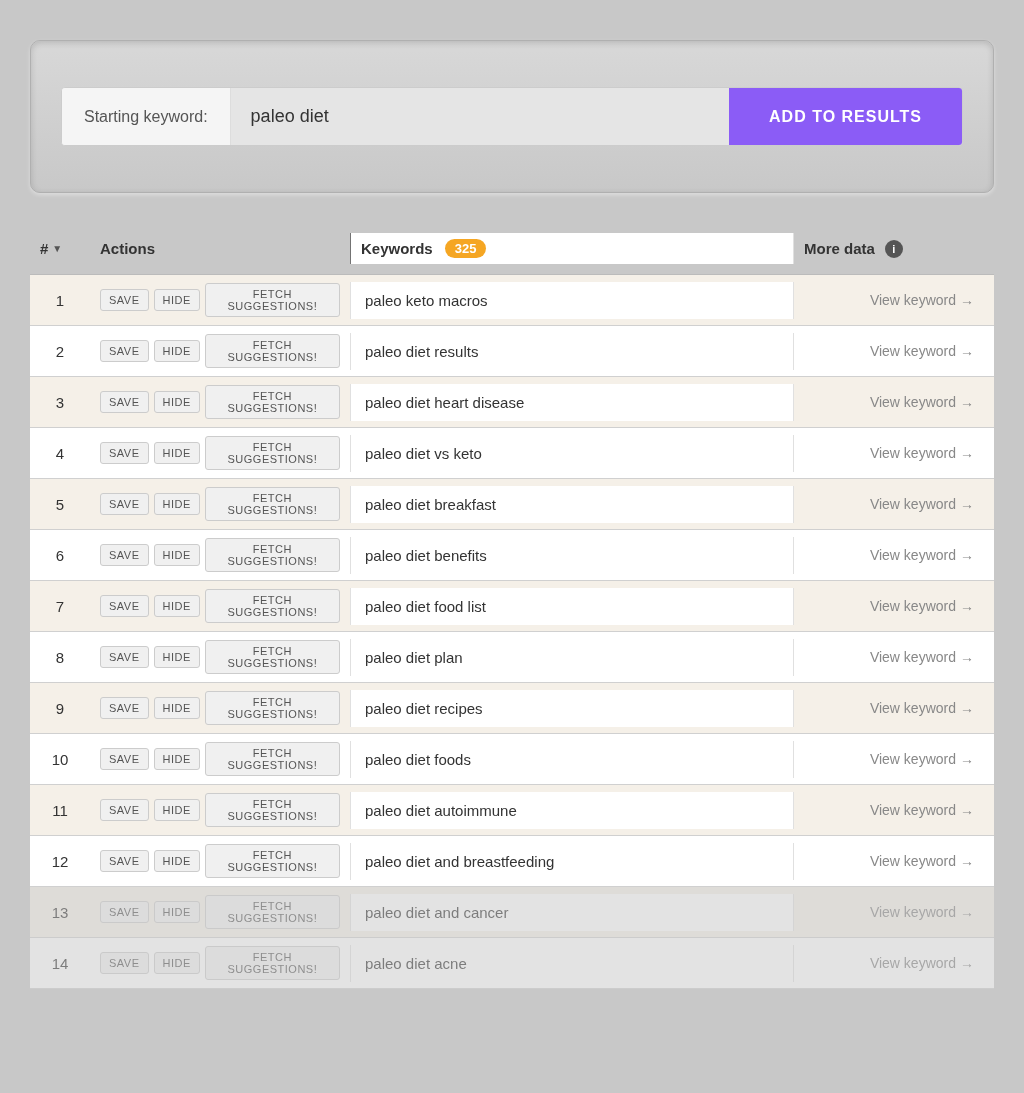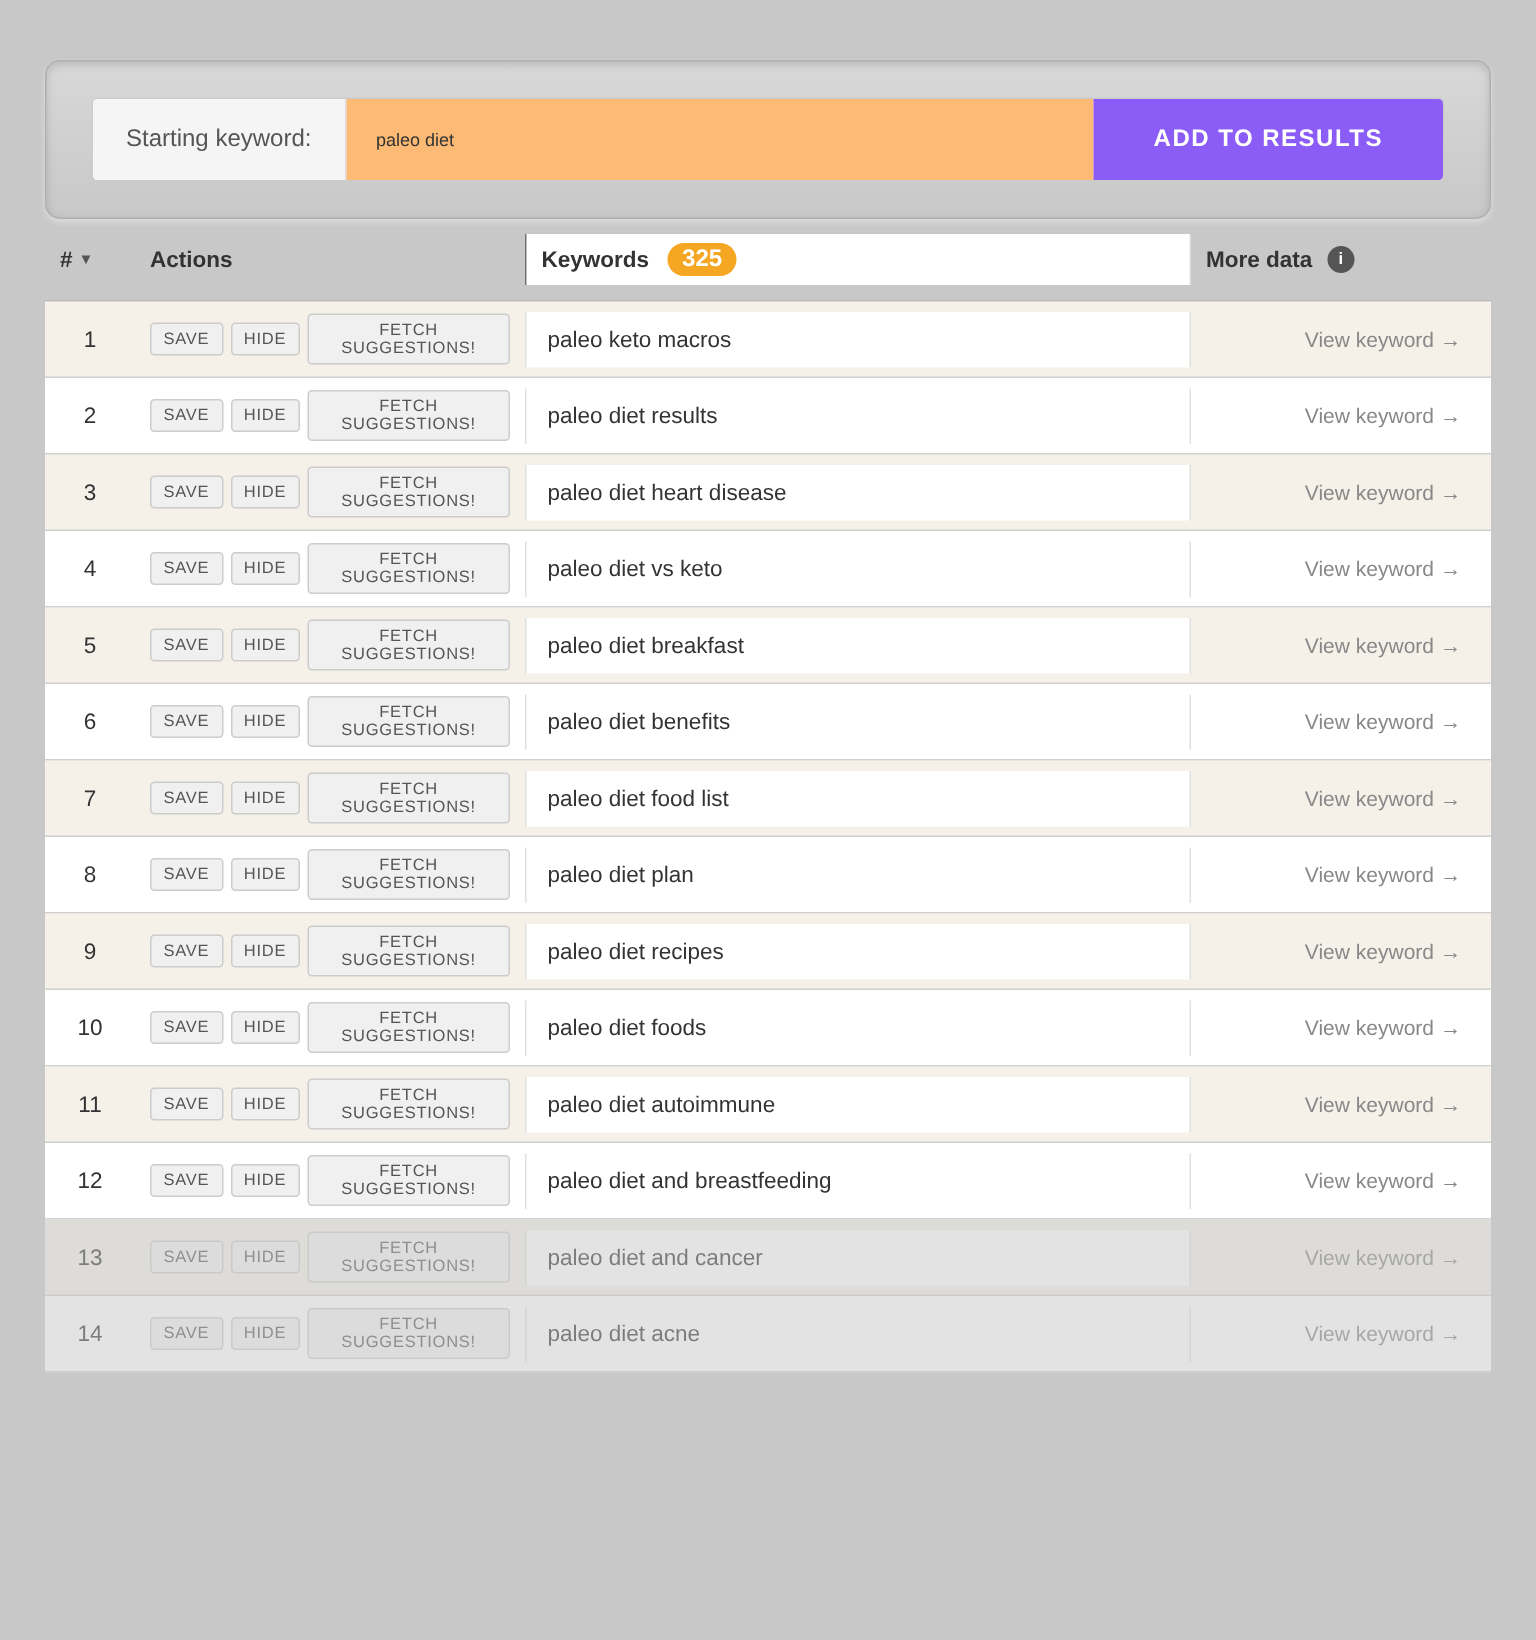--- a/index.html
+++ b/index.html
@@ -8,21 +8,22 @@
       background-color: #c8c8c8;
       font-family: Arial, sans-serif;
       min-height: 1093px;
       padding: 40px 30px;
     }
 
     .top-panel {
       background: linear-gradient(to bottom, #d8d8d8, #c8c8c8);
       border: 1px solid #b0b0b0;
       border-radius: 10px;
-      padding: 24px 30px;
+      padding: 46px 30px;
+      margin-bottom: 30px;
       box-shadow: inset 0 2px 6px rgba(0,0,0,0.15), 0 2px 4px rgba(255,255,255,0.4);
     }
 
     .search-bar {
       display: flex;
       align-items: stretch;
       background: #fff;
       border: 1px solid #ccc;
       border-radius: 4px;
       overflow: hidden;
@@ -36,25 +37,25 @@
       font-size: 16px;
       color: #555;
       white-space: nowrap;
       display: flex;
       align-items: center;
     }
 
     .search-input {
       flex: 1;
       padding: 18px 20px;
-      font-size: 12px;
+      font-size: 18px;
       color: #333;
       border: none;
       outline: none;
-      background: #fdba74;
+      background: #e5e5e5;
     }
 
     .add-btn {
       background-color: #8b5cf6;
       color: #fff;
       border: none;
       padding: 18px 40px;
       font-size: 16px;
       font-weight: bold;
       letter-spacing: 1px;
@@ -90,21 +91,21 @@
     }
 
     .sort-arrow {
       font-size: 10px;
       color: #555;
     }
 
     .badge {
       background-color: #f5a623;
       color: #fff;
-      font-size: 16px;
+      font-size: 13px;
       font-weight: bold;
       border-radius: 12px;
       padding: 2px 10px;
       margin-left: 8px;
     }
 
     .info-icon {
       display: inline-flex;
       align-items: center;
       justify-content: center;

